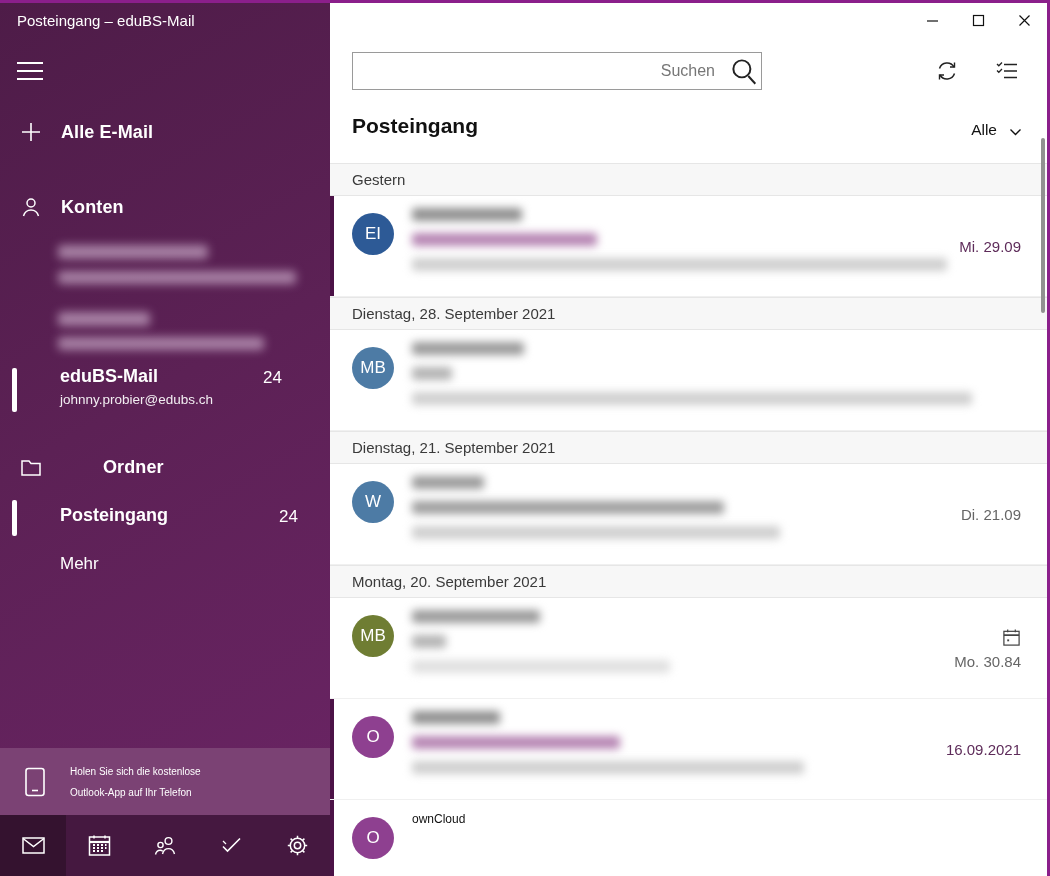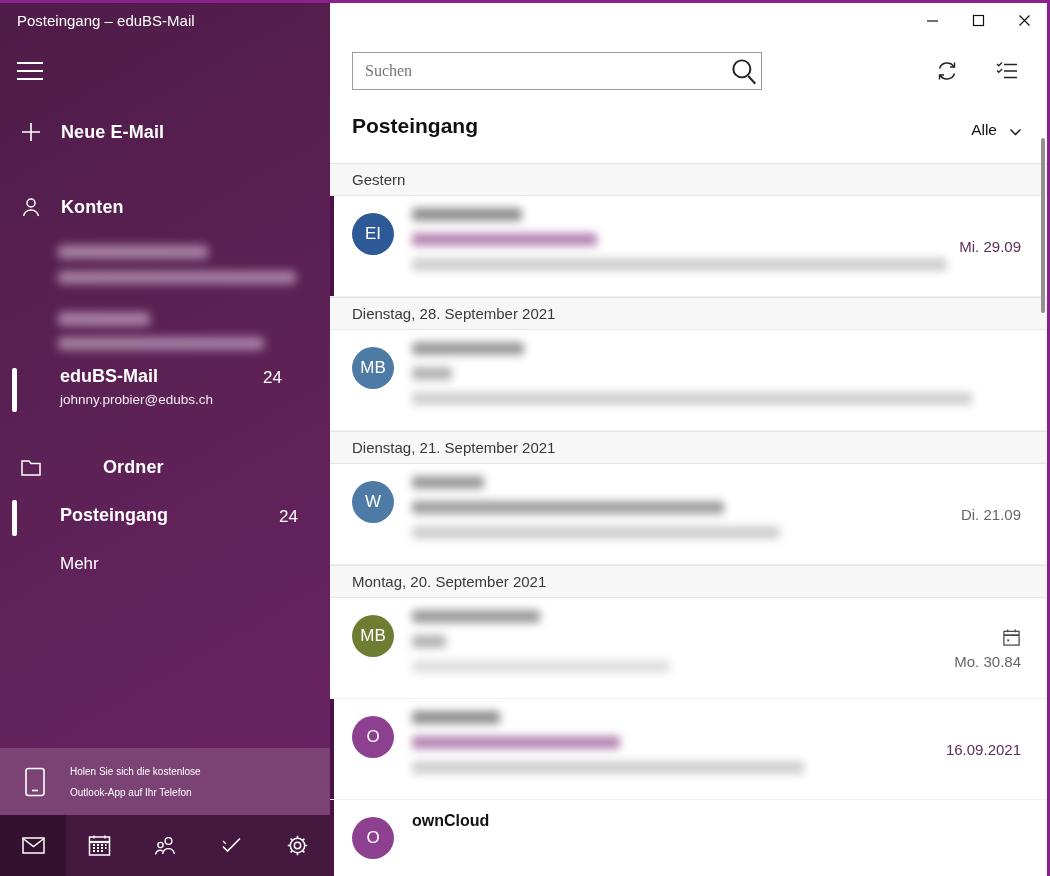--- a/index.html
+++ b/index.html
@@ -49,21 +49,21 @@
   
   .main { position:absolute; left:330px; top:0; width:720px; height:876px; background:#fff; }
 
   .winbtns { position:absolute; top:3px; right:3px; height:34px; display:flex; }
   .winbtn { width:46px; height:34px; display:flex; align-items:center; justify-content:center; cursor:pointer; }
   .winbtn svg { width:15px; height:15px; stroke:#111; }
 
   .searchbox { position:absolute; left:22px; top:52px; width:410px; height:38px;
     border:1px solid #9a9a9a; background:#fff; display:flex; align-items:center; }
   .searchbox input { flex:1; border:none; outline:none; font-size:16px; padding:0 12px;
-    font-family:Liberation Serif, serif; color:#0c4a6e; background:transparent; }
+    font-family:Liberation Sans, sans-serif; color:#0c4a6e; background:transparent;text-align:right; }
   .searchbox input::placeholder { color:#767676; }
   .searchbox .mag { width:34px; height:34px; display:flex; align-items:center; justify-content:center; cursor:pointer; }
 
   .hdr-icon { position:absolute; top:56px; width:30px; height:30px; cursor:pointer; display:flex; align-items:center; justify-content:center; }
   .hdr-icon svg { width:26px; height:26px; }
 
   .list-title { position:absolute; left:22px; top:114px; font-size:21px; font-weight:700; color:#111; }
   .filter { position:absolute; right:28px; top:121px; display:flex; align-items:flex-end; cursor:pointer; }
   .filter .flabel { font-size:15.5px; color:#111; margin-right:12px; }
   .filter svg { width:13px; height:13px; }
@@ -77,21 +77,21 @@
   .unread-bar { position:absolute; left:0; top:0; bottom:0; width:4px; background:#4c1247; }
   .avatar { position:absolute; left:22px; top:17px; width:42px; height:42px; border-radius:50%;
     color:#fff; font-size:17px; display:flex; align-items:center; justify-content:center; }
   .mrow-lines { position:absolute; left:82px; top:12px; }
   .blur-line { border-radius:3px; filter:blur(4px); height:13px; margin-bottom:12px; }
   .mdate { position:absolute; right:26px; top:0; height:101px; display:flex; flex-direction:column;
     align-items:flex-end; justify-content:center; }
   .mdate .dtxt { font-size:15px; color:#666; }
   .mdate.unread .dtxt { color:#5e2c5a; }
   .mdate .calwrap { margin-bottom:6px; }
-  .sender-visible { font-size:16px; font-weight:700; color:#111; }
+  .sender-visible { font-size:12px; font-weight:400; color:#111; }
 
   .scroll-thumb { position:absolute; right:5px; top:138px; width:4px; height:175px; background:#919191; border-radius:2px; }
 
   svg { display:block; }
 </style>
 </head>
 <body>
 
 <div class="app">
   <div class="accent-top"></div>
@@ -104,21 +104,21 @@
         <span></span>
         <span></span>
     </div>
 
     <div class="side-item" style="top:116px; height:32px;">
       <span class="icn">
         <svg viewBox="0 0 24 24" fill="none" stroke="#fff" stroke-width="1.6">
             <path d="M12 3v18M3 12h18"></path>
           </svg>
       </span>
-      <span class="lbl">Neue E-Mail</span>
+      <span class="lbl">Alle E-Mail</span>
     </div>
 
     <div class="side-item" style="top:191px; height:32px;">
       <span class="icn">
         <svg viewBox="0 0 24 24" fill="none" stroke="#fff" stroke-width="1.5">
           <circle cx="12" cy="8" r="4"></circle>
             <path d="M4.5 21c1.2-4 4-6 7.5-6s6.3 2 7.5 6"></path>
         </svg>
       </span>
       <span class="lbl">Konten</span>

